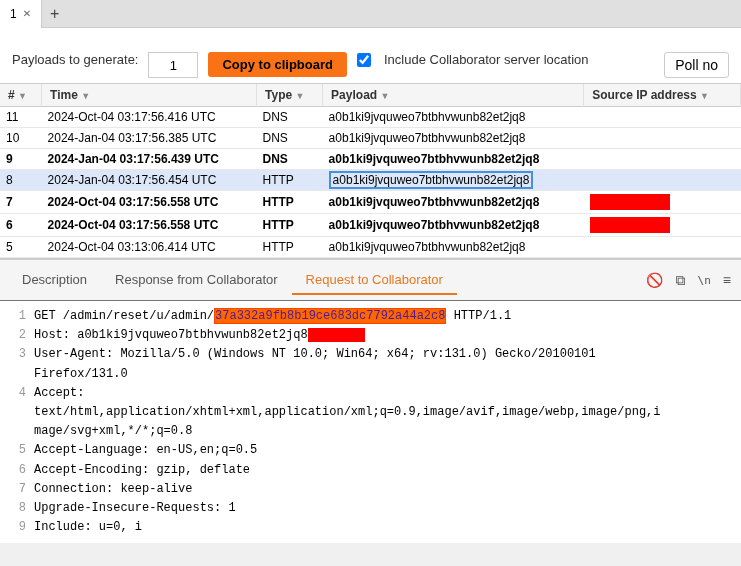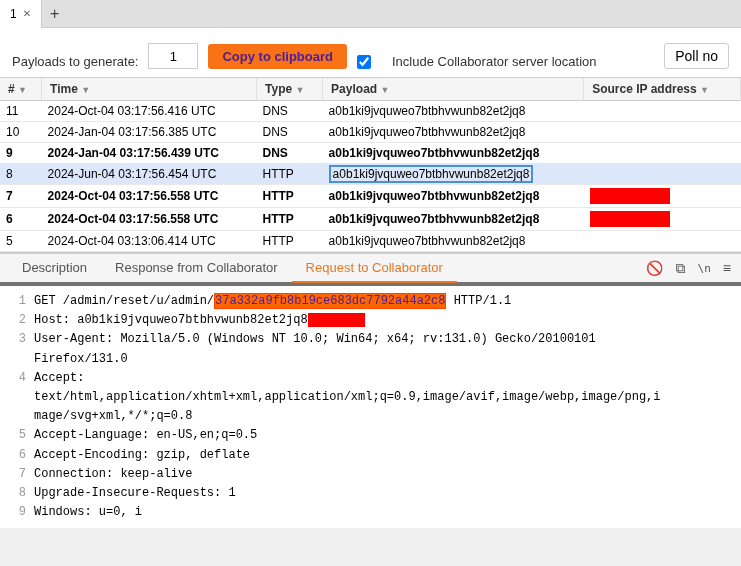--- a/index.html
+++ b/index.html
@@ -32,55 +32,55 @@
     .tab-add {
       padding: 0 8px;
       font-size: 16px;
       cursor: pointer;
       color: #444;
     }
 
     
     .toolbar {
       display: flex;
-      align-items: flex-end;
-      padding: 8px 12px;
+      align-items: flex-start;
+      padding: 24px 12px;
       background: #fff;
       border-bottom: 1px solid #ccc;
       gap: 10px;
-      height: 50px;
+      height: 56px;
     }
     .toolbar-label {
       font-size: 13px;
       color: #333;
       white-space: nowrap;
     }
     .payloads-input {
       width: 50px;
       height: 26px;
       border: 1px solid #ccc;
       padding: 2px 6px;
       font-size: 13px;
       text-align: center;
     }
     .copy-btn {
       background: #f97316;
-      color: #4c1d95;
+      color: #000000;
       border: none;
       padding: 5px 14px;
       font-size: 13px;
       font-weight: bold;
       cursor: pointer;
       border-radius: 3px;
       white-space: nowrap;
     }
     .checkbox-wrap {
       display: flex;
       align-items: center;
-      gap: 21px;
+      gap: 13px;
       font-size: 13px;
       color: #333;
       white-space: nowrap;
     }
     .checkbox-wrap input[type=checkbox] {
       width: 14px;
       height: 14px;
     }
     .poll-btn {
       background: #fff;
@@ -137,24 +137,24 @@
     
     .bottom-panel {
       background: #fff;
       display: flex;
       flex-direction: column;
       flex: 1;
     }
     .bottom-tabs {
       display: flex;
       align-items: center;
-      border-bottom: 4px solid #737373;
+      border-bottom: 1px solid #737373;
       background: #f5f5f5;
       padding: 0 8px;
-      height: 32px;
+      height: 41px;
       gap: 0;
     }
     .btab {
       padding: 6px 14px;
       font-size: 13px;
       cursor: pointer;
       color: #555;
       border-bottom: 2px solid transparent;
     }
     .btab.active {
@@ -267,21 +267,21 @@
         </tr>
         <tr class="bold-row">
           <td>9</td>
           <td>2024-Jan-04 03:17:56.439 UTC</td>
           <td>DNS</td>
           <td>a0b1ki9jvquweo7btbhvwunb82et2jq8</td>
           <td></td>
         </tr>
         <tr class="selected">
           <td>8</td>
-          <td>2024-Jun-04 03:17:56.454 UTC</td>
+          <td>2024-Jan-04 03:17:56.454 UTC</td>
           <td>HTTP</td>
           <td><span style="border: 2px solid rgb(74, 144, 217); padding: 0px 2px;">a0b1ki9jvquweo7btbhvwunb82et2jq8</span></td>
           <td></td>
         </tr>
         <tr class="bold-row">
           <td>7</td>
           <td>2024-Oct-04 03:17:56.558 UTC</td>
           <td>HTTP</td>
           <td>a0b1ki9jvquweo7btbhvwunb82et2jq8</td>
           <td>
@@ -351,16 +351,16 @@
       <div class="code-line">
         <span class="line-num">7</span>
         <span class="line-content">Connection: keep-alive</span>
       </div>
       <div class="code-line">
         <span class="line-num">8</span>
         <span class="line-content">Upgrade-Insecure-Requests: 1</span>
       </div>
       <div class="code-line">
         <span class="line-num">9</span>
-        <span class="line-content">Windows: u=0, i</span>
+        <span class="line-content">Include: u=0, i</span>
       </div>
     </div>
 </div>
 
 </body></html>

